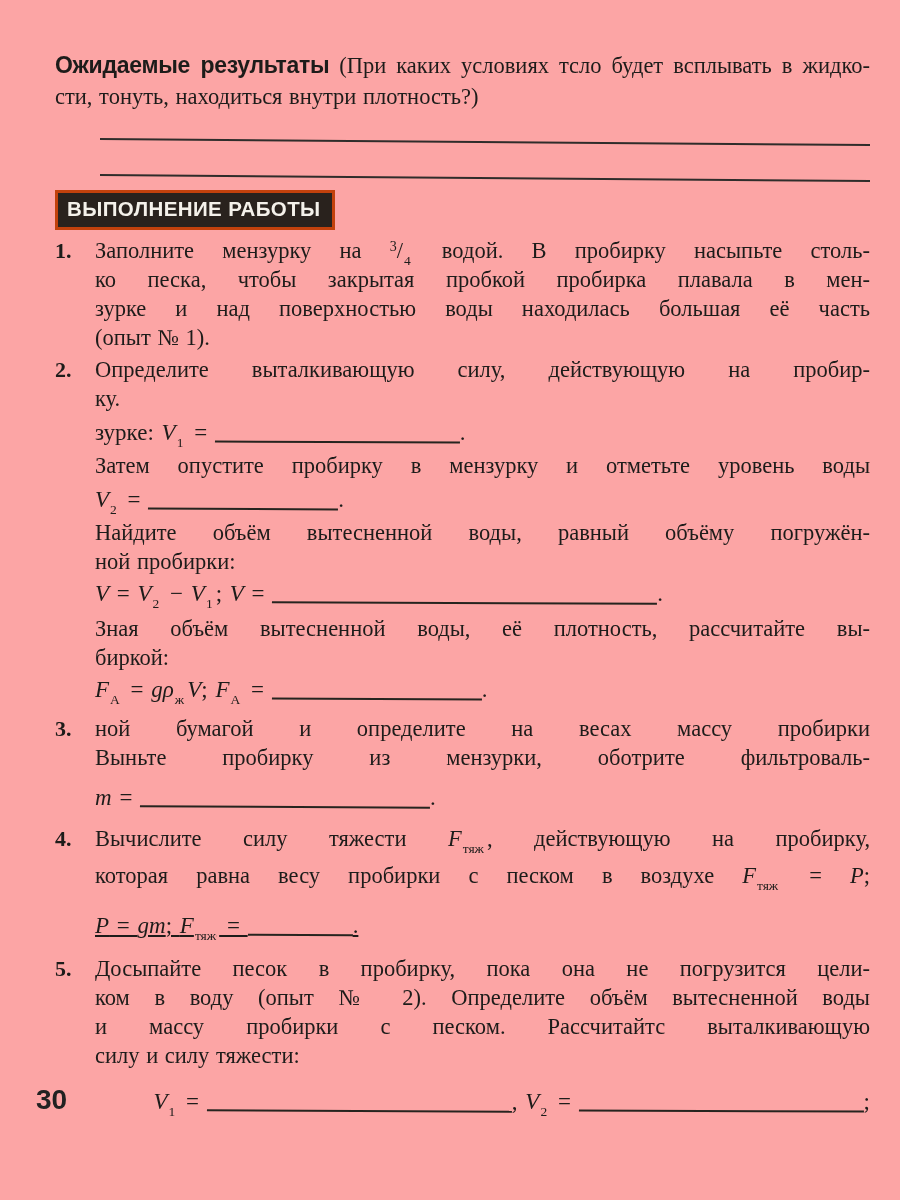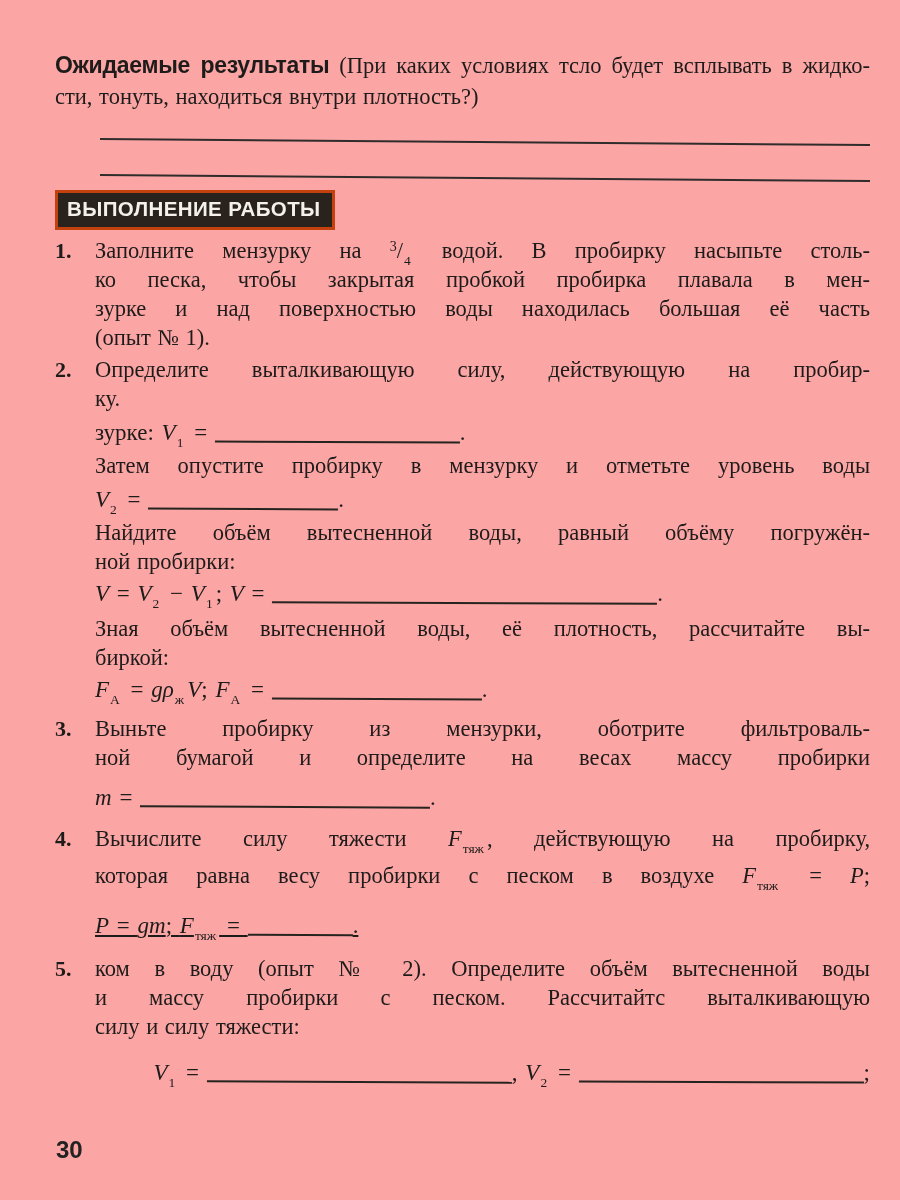--- a/index.html
+++ b/index.html
@@ -44,22 +44,22 @@
   .mv{font-style:italic;}
   sub.ms{font-size:13.5px;vertical-align:-7px;line-height:0;margin-left:1px;margin-right:3px;font-style:normal;}
   sup.fr{font-size:14px;vertical-align:7px;line-height:0;}
 
   
   .blank{display:inline-block;height:14px;border-bottom:2px solid #26241f;margin-bottom:-3px;transform:rotate(0.25deg);}
   .b245{width:245px;} .b190{width:190px;} .b385{width:385px;} .b210{width:210px;}
   .b290{width:290px;} .b105{width:105px;} .b310{width:305px;} .b285{width:285px;}
 
   .pgnum{
-    position:absolute;left:36px;top:1136px;
-    font-family:"Liberation Sans", sans-serif;font-weight:700;font-size:24px;color:#222;margin-left:20px;
+    position:absolute;left:36px;top:1084px;
+    font-family:"Liberation Sans", sans-serif;font-weight:700;font-size:28px;color:#222;
   }
 </style>
 </head>
 <body>
 
 <div class="page">
   <div class="content">
 
     
     <div class="intro-line just">
@@ -108,22 +108,22 @@
         <div class="fline mt6 mb2">
           <span class="mv">F</span><sub class="ms">А</sub><span> = </span><span class="mv">g</span><span class="mv">ρ</span><sub class="ms">ж</sub><span class="mv">V</span><span>; </span><span class="mv">F</span><sub class="ms">А</sub><span> = </span><span class="blank b210"></span><span>.</span>
         </div>
       </div>
     </div>
 
     
     <div class="item item-3">
       <div class="inum">3.</div>
       <div class="ibody">
+        <div class="ln just">ной бумагой и определите на весах массу пробирки</div>
         <div class="ln just">Выньте пробирку из мензурки, оботрите фильтроваль-</div>
-        <div class="ln just">ной бумагой и определите на весах массу пробирки</div>
         <div class="fline mt8 mb2">
           <span class="mv">m</span><span> = </span><span class="blank b290"></span><span>.</span>
         </div>
       </div>
     </div>
 
     
     <div class="item item-4">
       <div class="inum">4.</div>
       <div class="ibody">
@@ -136,20 +136,21 @@
         <div class="fline mt10 mb2">
           <span class="mv">P</span><span> = </span><span class="mv">gm</span><span>; </span><span class="mv">F</span><sub class="ms">тяж</sub><span> = </span><span class="blank b105"></span><span>.</span>
         </div>
       </div>
     </div>
 
     
     <div class="item item-5">
       <div class="inum">5.</div>
       <div class="ibody">
+        <div class="ln just">Досыпайте песок в пробирку, пока она не погрузится цели-</div>
         <div class="ln just">ком в воду (опыт № 2). Определите объём вытесненной воды</div>
         <div class="ln just">и массу пробирки с песком. Рассчитайтс выталкивающую</div>
         <div class="ln">силу и силу тяжести:</div>
         <div class="fline mt14">
           <span class="mv">V</span><sub class="ms">1</sub><span> = </span><span class="blank b310"></span><span>, </span><span class="mv">V</span><sub class="ms">2</sub><span> = </span><span class="blank b285"></span><span>;</span>
         </div>
       </div>
     </div>
 
   </div>

